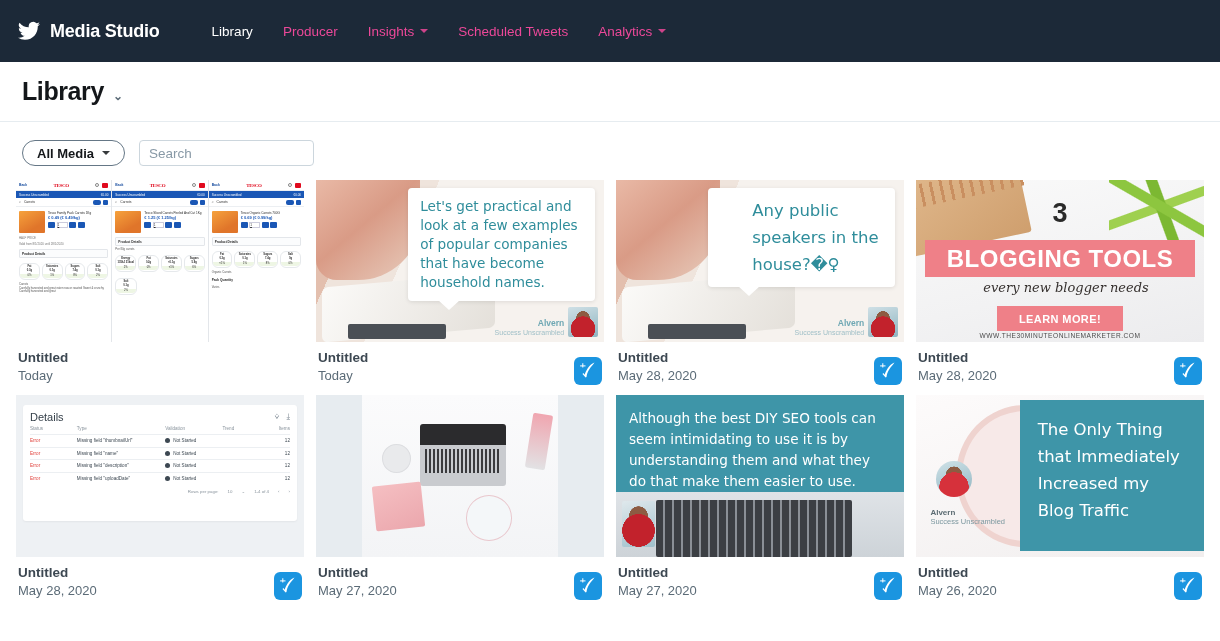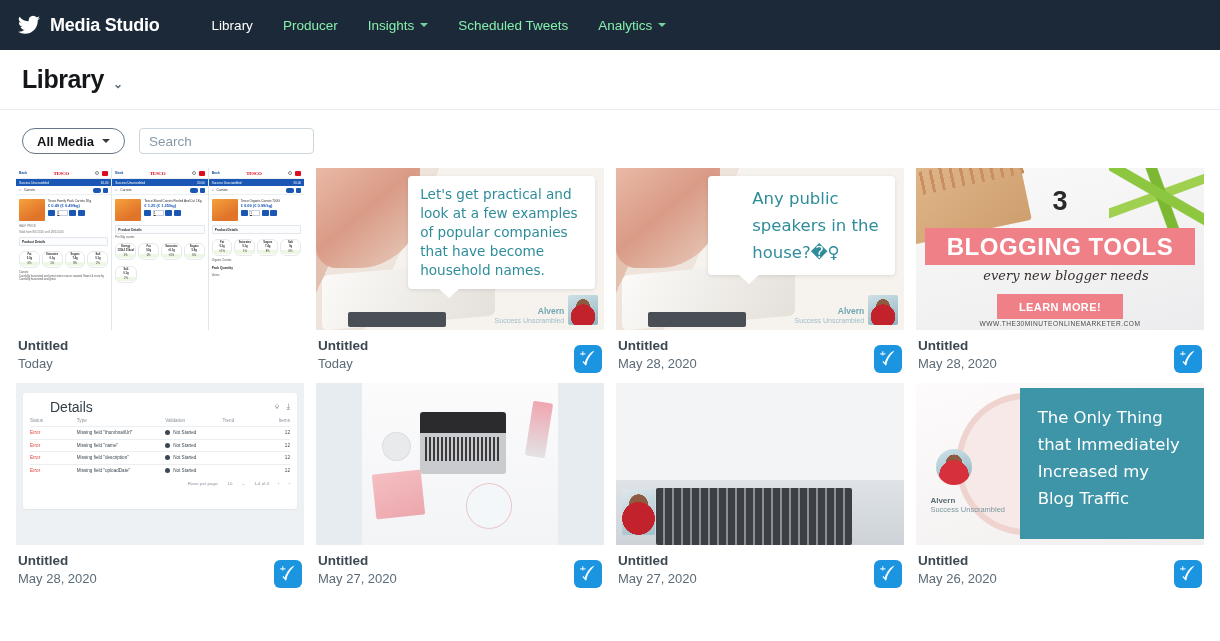--- a/index.html
+++ b/index.html
@@ -7,33 +7,33 @@
   body {
     width:1220px; height:641px;
     background:#ffffff;
     font-family:"Liberation Sans", sans-serif;
     overflow:hidden;
     color:#14171a;
   }
 
   
   .topnav {
-    height:50px; background:#1c2938;
+    height:62px; background:#1c2938;
     display:flex; align-items:center;
     padding:0 14px 0 18px;
     position:relative;
   }
   .brand { display:flex; align-items:center; gap:10px; }
   .bird { width:22px; height:20px; display:block; }
   .brand-name {
     color:#fff; font-size:18px; font-weight:bold; letter-spacing:-0.2px;
   }
   .navlinks { display:flex; align-items:center; gap:30px; margin-left:52px; }
   .navlink {
-    color:#86efac; font-size:13.5px; display:flex; align-items:center; gap:6px;
+    color:#ec4899; font-size:13.5px; display:flex; align-items:center; gap:6px;
     cursor:pointer; white-space:nowrap;
   }
   .navlink.active { color:#ffffff; }
   .caret {
     width:0; height:0; border-left:4px solid transparent;
     border-right:4px solid transparent; border-top:4px solid currentColor;
     opacity:.85; display:inline-block;
   }
   .nav-right {
     margin-left:auto; display:flex; align-items:center; gap:14px;
@@ -285,21 +285,21 @@
   }
   .blog .url{
     position:absolute; left:0;right:0; bottom:2%;
     text-align:center; font-size:6.6px; color:#4b4b4b; letter-spacing:.5px;
   }
 
   
   .dtable { width:100%;height:100%; background:#eef1f4; padding:10px 7px 0 7px; }
   .dcard { background:#fff; border-radius:3px; height:116px; padding:6px 7px; overflow:hidden; box-shadow:0 1px 2px rgba(0,0,0,.05); }
   .dhead { display:flex; align-items:center; }
-  .dhead b { font-size:14px; font-weight:normal; color:#35404a;margin-left:20px; }
+  .dhead b { font-size:11px; font-weight:normal; color:#35404a; }
   .dhead .ic { margin-left:auto; display:flex; gap:7px; color:#6b7884; font-size:8px; }
   .drow { display:flex; align-items:center; font-size:4.6px; color:#3d4852;
           border-top:.5px solid #eceff2; height:12.5px; }
   .drow.hdr { color:#8a949d; border-top:none; height:11px; }
   .c1{ width:18%; } .c2{ width:34%; } .c3{ width:22%; display:flex;align-items:center;gap:3px;}
   .c4{ width:18%; } .c5{ width:8%; text-align:right; }
   .err { color:#e0443e; }
   .dot { width:5px;height:5px;border-radius:50%;background:#3d4852; flex:none; }
   .spark {
     width:30px; height:5px;
@@ -848,20 +848,23 @@
           <path fill="#fff" d="M8.3 6.2h1v4.4h-1z"></path>
             <path fill="#fff" d="M6.1 8.4h5.4v1H6.1z"></path>
         </svg>
       </div>
     </div>
   </div>
 
   <div class="card">
     <div class="thumb">
       <div class="tealtop">
+        <div class="tealband">
+          <p>Although the best DIY SEO tools can seem intimidating to use it is by understanding them and what they do that make them easier to use.</p>
+        </div>
         <div class="kb"></div>
         <div class="kbface"></div>
       </div>
     </div>
     <div class="meta">
       <div class="meta-text">
         <div class="meta-title">Untitled</div>
         <div class="meta-date">May 27, 2020</div>
       </div>
       <div class="compose">

